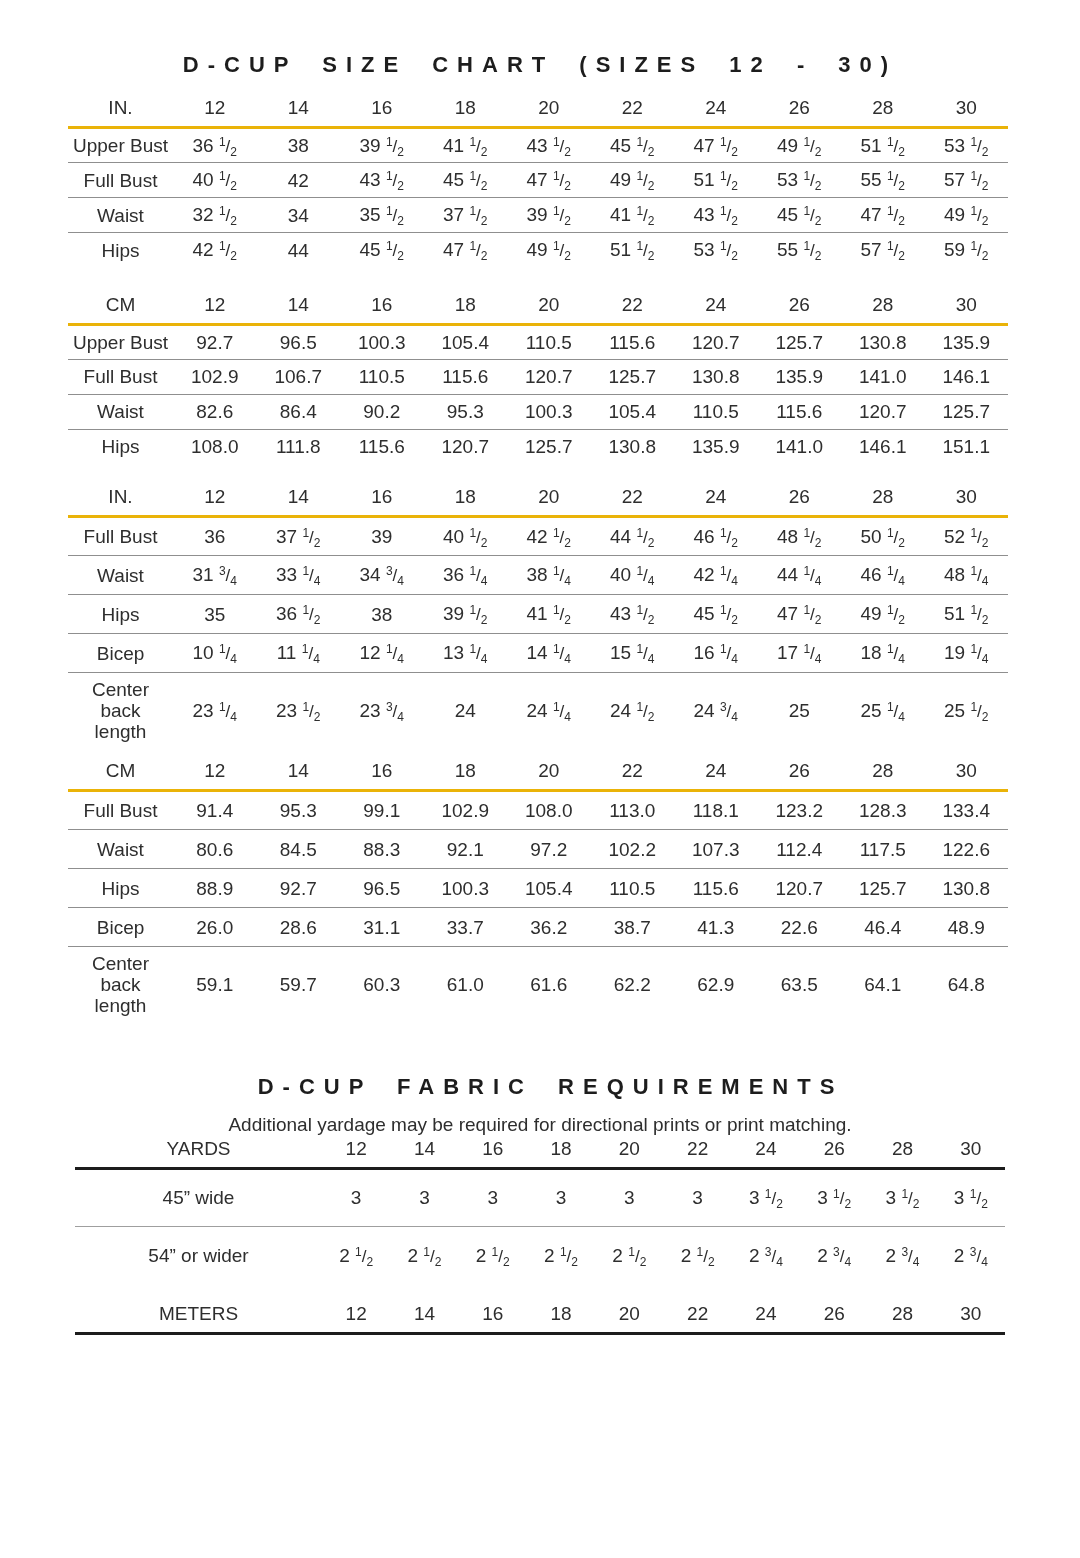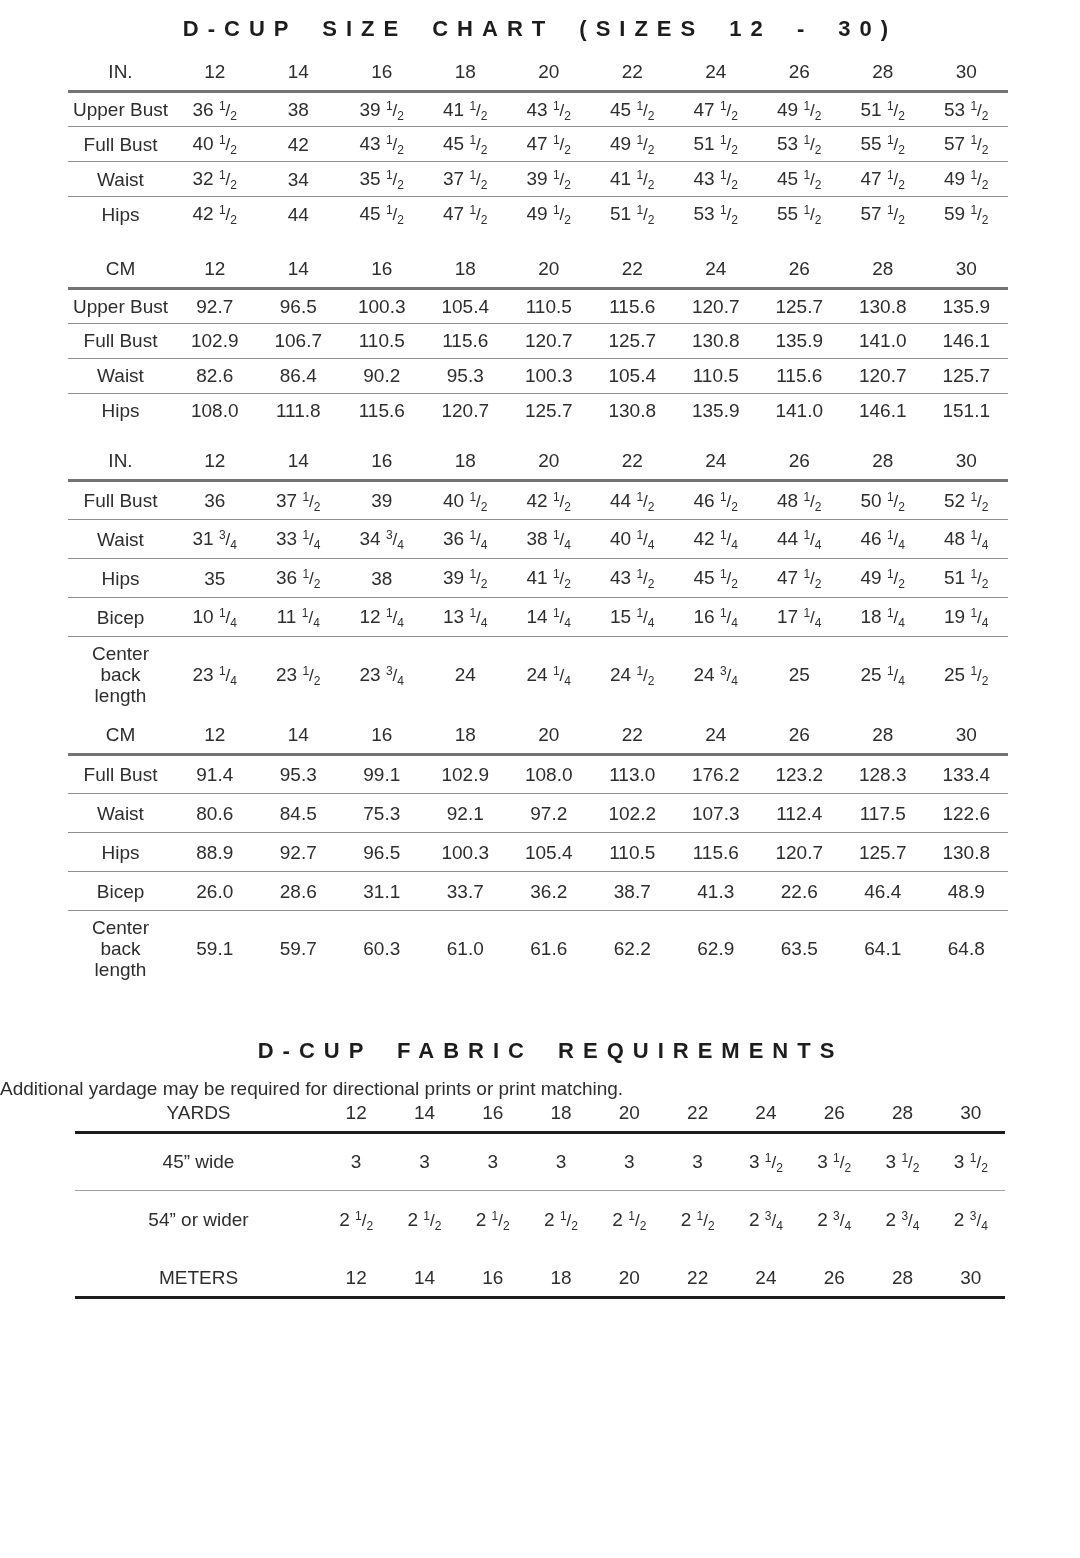--- a/index.html
+++ b/index.html
@@ -4,59 +4,59 @@
 <style>
   * { margin: 0; padding: 0; box-sizing: border-box; }
   html, body { background: #ffffff; }
   body {
     width: 1080px;
     height: 1558px;
     overflow: hidden;
     font-family: "Liberation Sans", sans-serif;
     color: #2e2e2e;
   }
-  .page { padding-top: 16px; }
+  .page { padding-top: 52px; }
 
   .title {
     text-align: center;
     font-size: 22px;
     font-weight: bold;
     color: #1d1d1d;
     letter-spacing: 9px;
     word-spacing: 10px;
     line-height: 26px;
     white-space: nowrap;
   }
   #size-chart-title { margin-bottom: 17px; }
   #finished-title { margin-top: 96px; margin-bottom: 20px; }
   #fabric-title { margin-top: 52px; margin-left: 21px; }
   .note {
     margin-top: 14px;
-    text-align: left;
+    text-align: center;
     font-size: 19px;
     line-height: 22px;
     color: #2e2e2e;
   }
 
   table.chart {
     border-collapse: collapse;
     table-layout: fixed;
     margin-left: 68px;
     width: 940px;
   }
   .chart th, .chart td {
     text-align: center;
     font-weight: normal;
     font-size: 19px;
     color: #2e2e2e;
   }
   .chart col.label-col { width: 105px; }
   .chart thead th {
     padding: 2px 0 7px 0;
-    border-bottom: 3px solid #737373;
+    border-bottom: 3px solid #eab308;
   }
   .chart tbody td { height: 35px; line-height: 21px; }
   .chart tbody tr + tr td { border-top: 1px solid #8f8f8f; }
   .chart td.label-col { white-space: pre-line; padding: 6px 0; }
 
   table.chart.garment { margin-top: 20px; }
   table.chart.garment tbody td { height: 39px; }
   table.chart.cm2 { margin-top: 10px; }
   table.chart.cm1 { margin-top: 24px; }
 
@@ -403,30 +403,30 @@
         </thead>
         <tbody>
           <tr>
             <td class="label-col">Full Bust</td>
             <td>91.4</td>
             <td>95.3</td>
             <td>99.1</td>
             <td>102.9</td>
             <td>108.0</td>
             <td>113.0</td>
-            <td>176.2</td>
+            <td>118.1</td>
             <td>123.2</td>
             <td>128.3</td>
             <td>133.4</td>
           </tr>
           <tr>
             <td class="label-col">Waist</td>
             <td>80.6</td>
             <td>84.5</td>
-            <td>75.3</td>
+            <td>88.3</td>
             <td>92.1</td>
             <td>97.2</td>
             <td>102.2</td>
             <td>107.3</td>
             <td>112.4</td>
             <td>117.5</td>
             <td>122.6</td>
           </tr>
           <tr>
             <td class="label-col">Hips</td>

